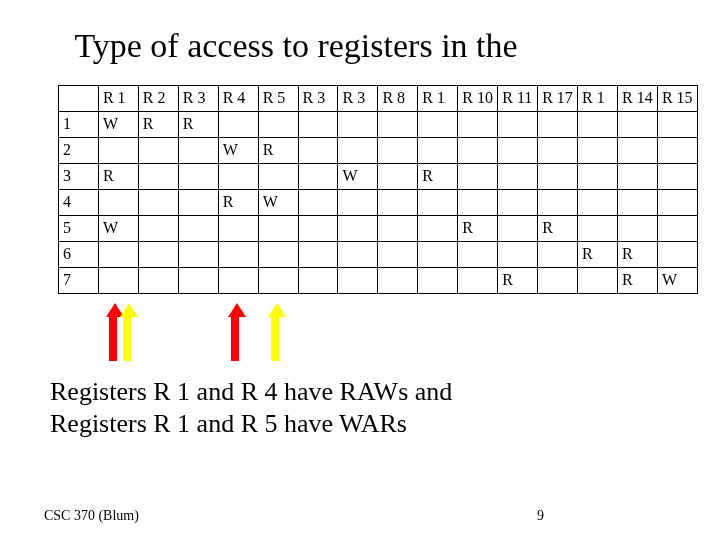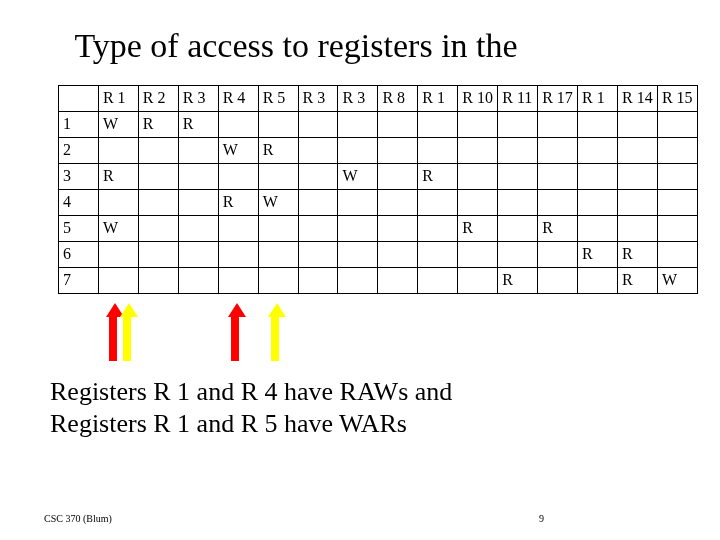--- a/index.html
+++ b/index.html
@@ -84,21 +84,21 @@
     font-size: 26px;
     margin: 12px 0 0 10px;
     line-height: 1.25;
     max-width: 640px;
   }
   .footer {
     position: absolute;
     bottom: 16px;
     left: 44px;
     right: 44px;
-    font-size: 10px;
+    font-size: 14px;
     display: flex;
     justify-content: space-between;
   }
 </style>
 </head>
 <body>
 
 <div class="slide">
 
   <h1 class="title">

